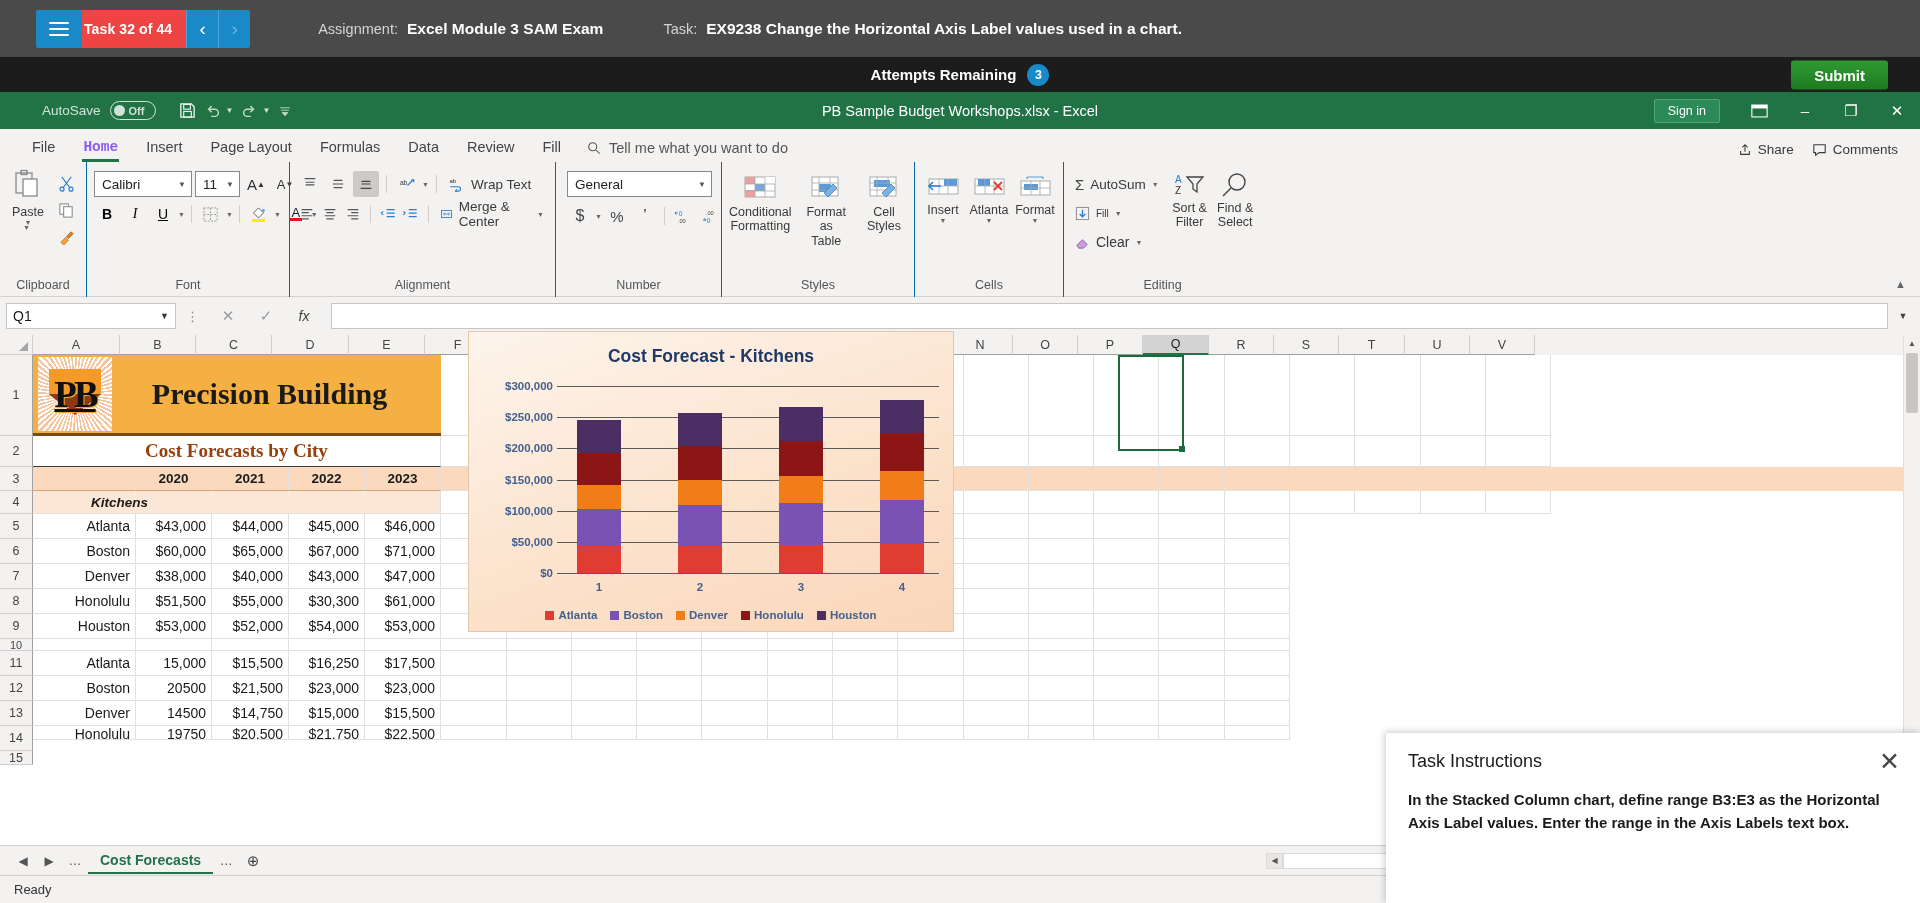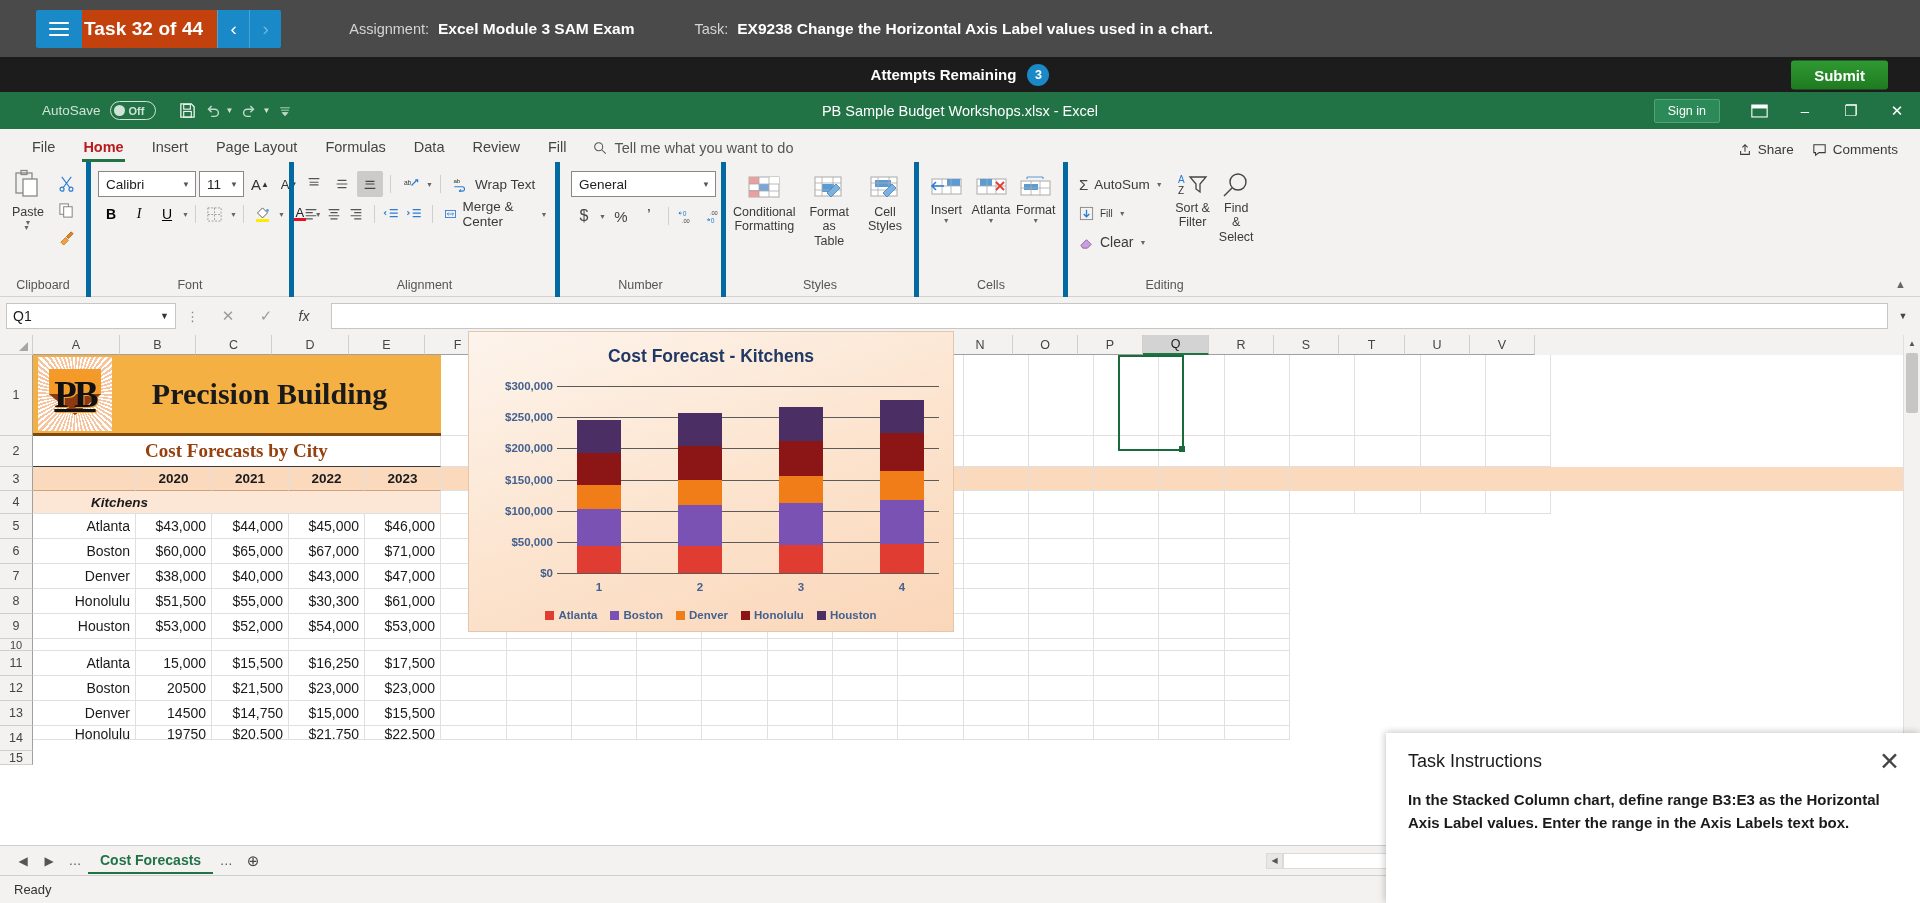--- a/index.html
+++ b/index.html
@@ -21,21 +21,21 @@
     margin-left: 36px; height: 38px; display: flex; align-items: stretch;
     border-radius: 2px; overflow: hidden;
   }
   .task-pill .hamb {
     background: #1a89c8; width: 46px; display: flex; align-items: center; justify-content: center;
     cursor: pointer;
   }
   .hamb .bars { width: 20px; }
   .hamb .bars i { display: block; height: 2px; background: #fff; margin: 4px 0; border-radius: 1px; }
   .task-pill .tasknum {
-    background: #c2410c; color: #fff; font-size: 19px; font-weight: bold;
+    background: #ef4444; color: #fff; font-size: 14px; font-weight: bold;
     display: flex; align-items: center; padding: 0 14px 0 2px; letter-spacing: .1px;
   }
   .task-pill .arrowbtn {
     background: #1a89c8; width: 32px; display: flex; align-items: center; justify-content: center;
     color: #fff; font-size: 19px; border-left: 1px solid #4aa3d6; cursor: pointer;
   }
   .task-pill .arrowbtn.dim { color: #6fb8de; }
 
   .assign-wrap { margin-left: 68px; display: flex; align-items: baseline; gap: 9px; }
   .lbl-muted { color: #d4d4d4; font-size: 14.5px; }
@@ -89,34 +89,34 @@
           color: #fff; font-size: 15px; cursor: pointer; }
 
   
   .ribbon-tabs {
     position: absolute; top: 129px; left: 0; width: 1920px; height: 33px;
     background: #f3f2f1; display: flex; align-items: flex-end; padding-left: 18px;
   }
   .rtab {
     font-size: 14.5px; color: #444; padding: 4px 14px 7px; cursor: pointer; position: relative;
   }
-  .rtab.active { color: #b91c1c; font-weight: bold; }
+  .rtab.active { color: #8b5cf6; font-weight: bold; font-family: Liberation Mono, monospace; }
   .rtab.active::after {
     content: ""; position: absolute; left: 13px; right: 13px; bottom: 0; height: 3px; background: #217346;
   }
   .tellme { display: flex; align-items: center; gap: 8px; margin-left: 12px; padding-bottom: 6px; color: #555; font-size: 14.5px; cursor: text; }
   .ribbon-right { margin-left: auto; display: flex; align-items: center; gap: 18px; padding-bottom: 5px; padding-right: 22px; }
   .rr-item { display: flex; align-items: center; gap: 6px; font-size: 13.5px; color: #3a3a3a; cursor: pointer; }
 
   .ribbon {
     position: absolute; top: 162px; left: 0; width: 1920px; height: 135px;
     background: #f3f2f1; border-bottom: 1px solid #d4d2d0; display: flex;
   }
   .grp { position: relative; height: 135px; padding: 5px 7px 0; display: flex; flex-direction: column; }
-  .grp + .grp { border-left: 5px solid #0369a1; }
+  .grp + .grp { border-left: 1px solid #0369a1; }
   .grp-body { flex: 1; display: flex; align-items: flex-start; }
   .grp-name { text-align: center; font-size: 12.5px; color: #555; padding-bottom: 5px; position: relative; }
 
   .bigbtn { display: flex; flex-direction: column; align-items: center; width: 54px; cursor: pointer; padding-top: 2px; }
   .bigbtn .lbl { font-size: 12.5px; color: #3a3a3a; margin-top: 2px; line-height: 1.15; text-align: center; }
   .bigbtn .lbl2 { font-size: 12.5px; color: #3a3a3a; line-height: 1.15; text-align: center; }
   .caretdn { font-size: 7px; color: #666; }
 
   .smallbtn { display: flex; align-items: center; justify-content: center; width: 26px; height: 26px; cursor: pointer; border-radius: 2px; }
   .smallbtn.on { background: #cdcbc9; }

